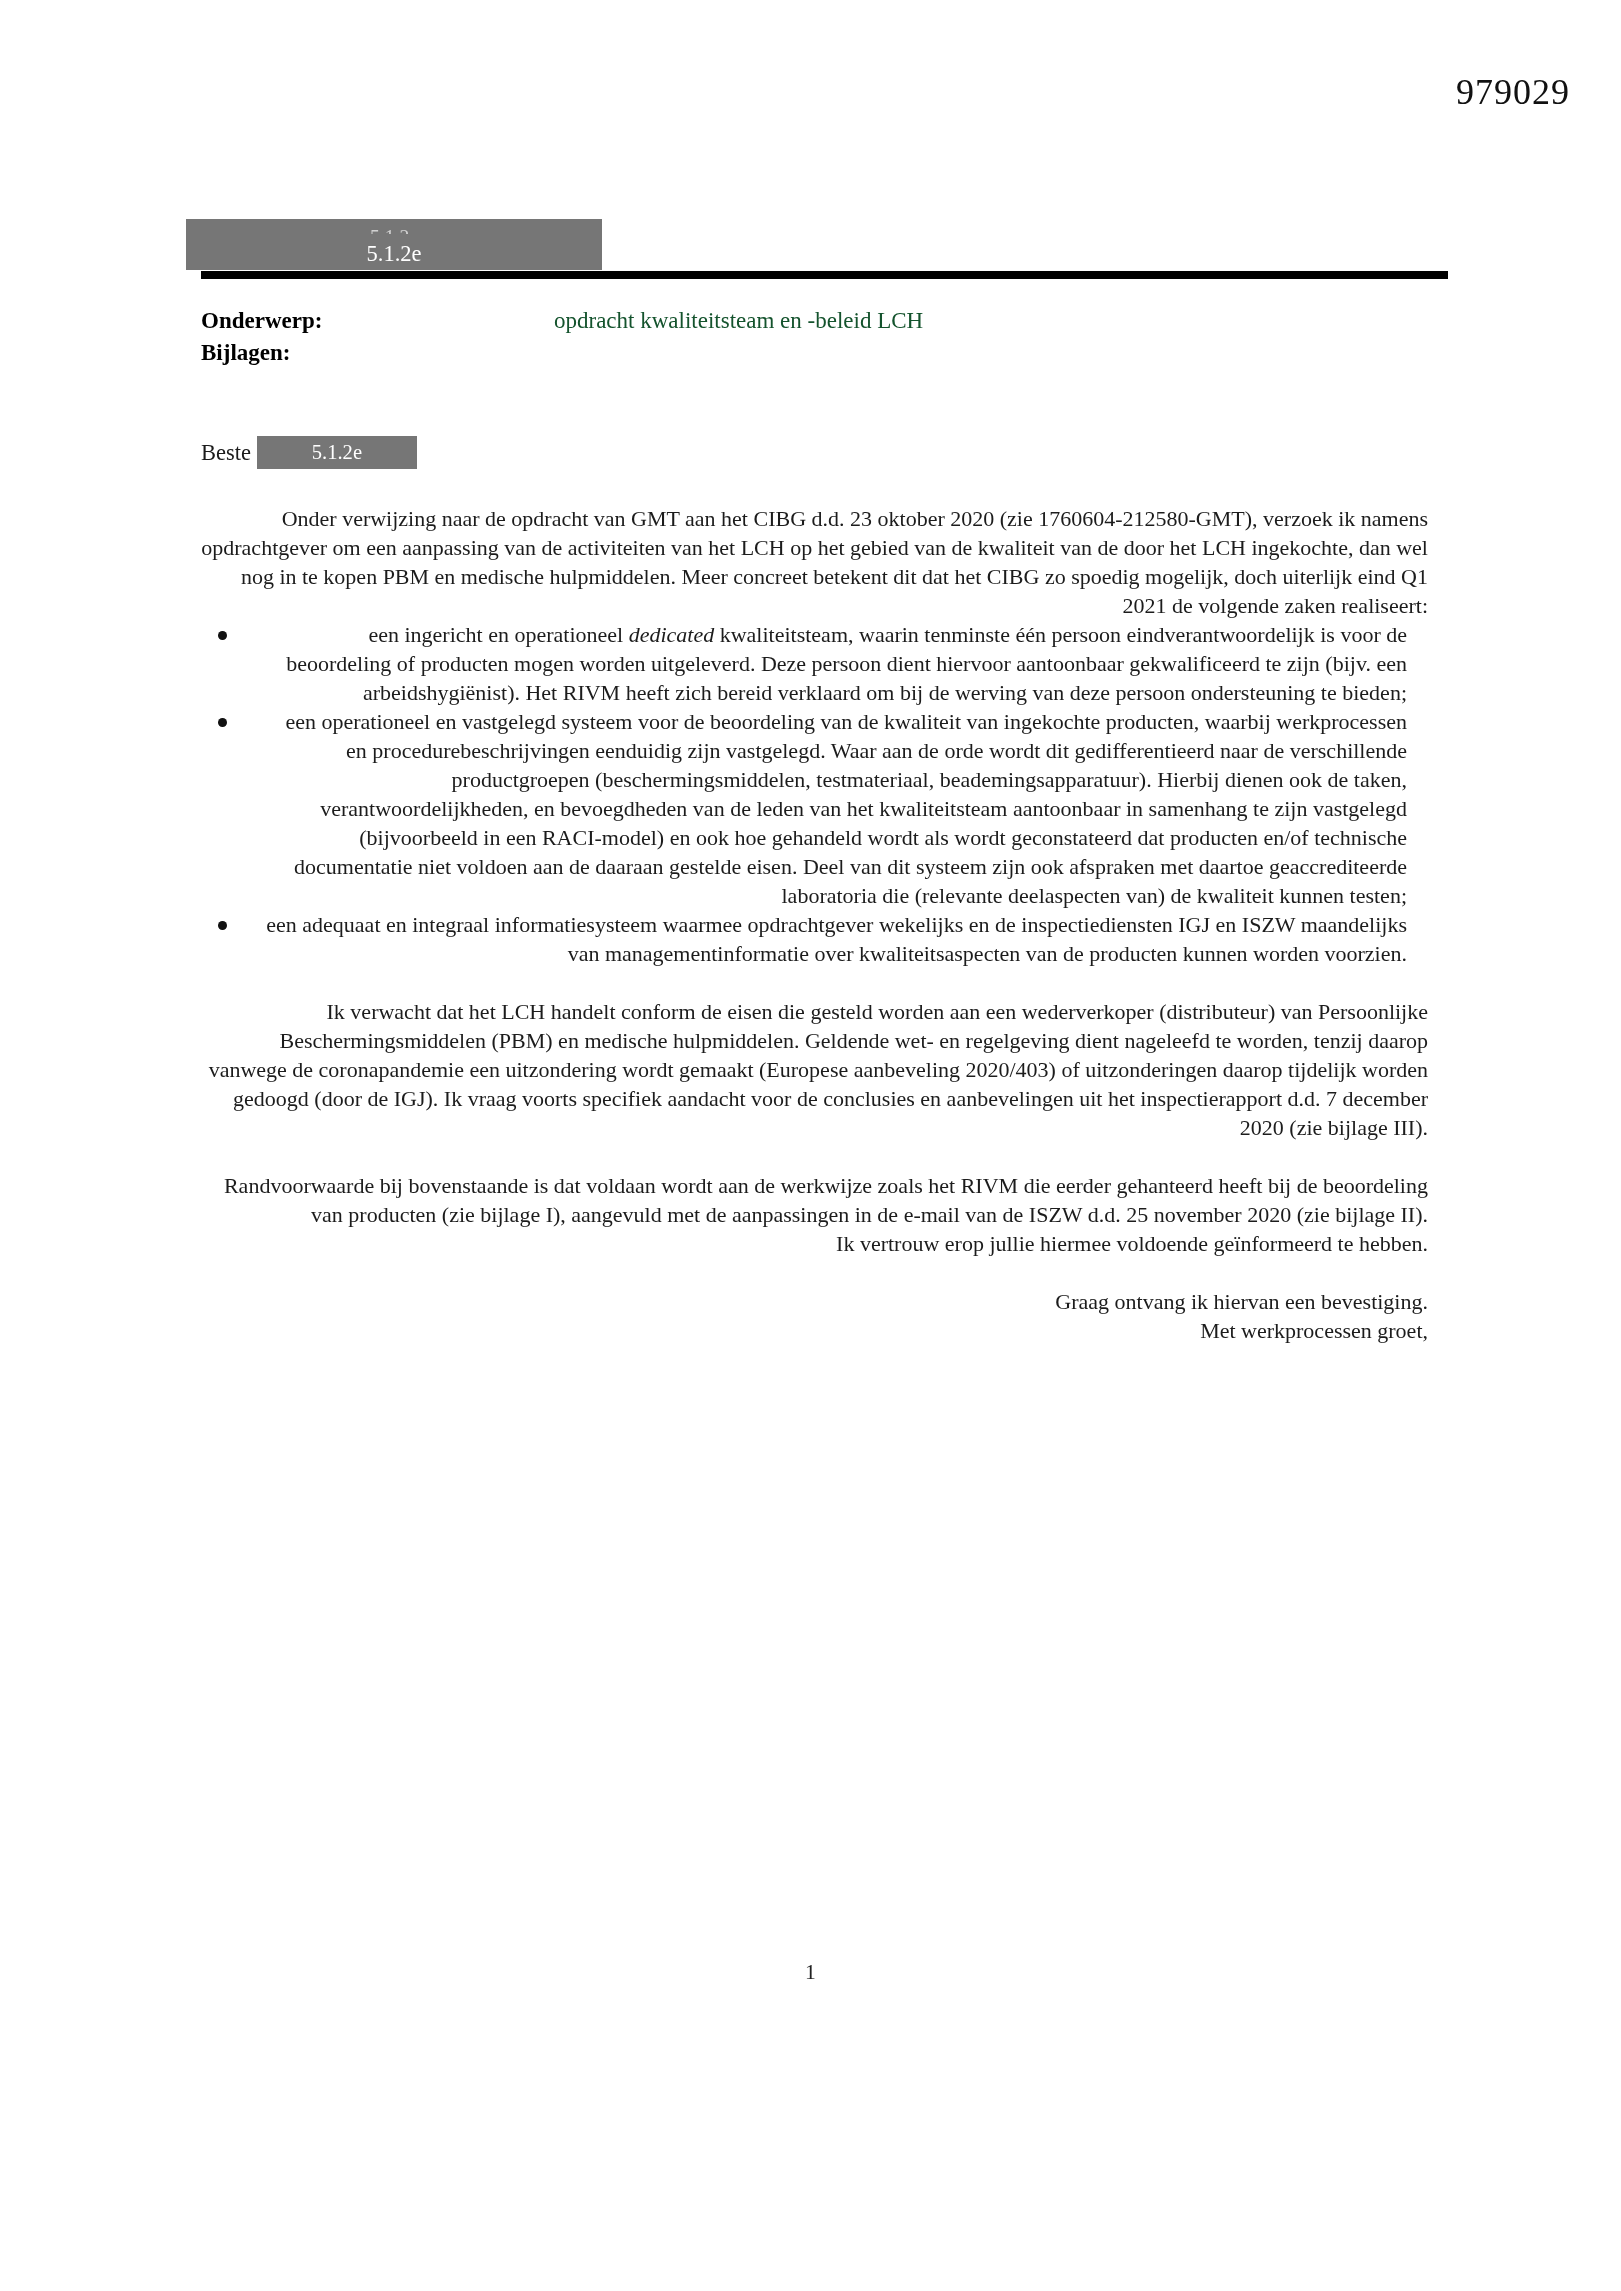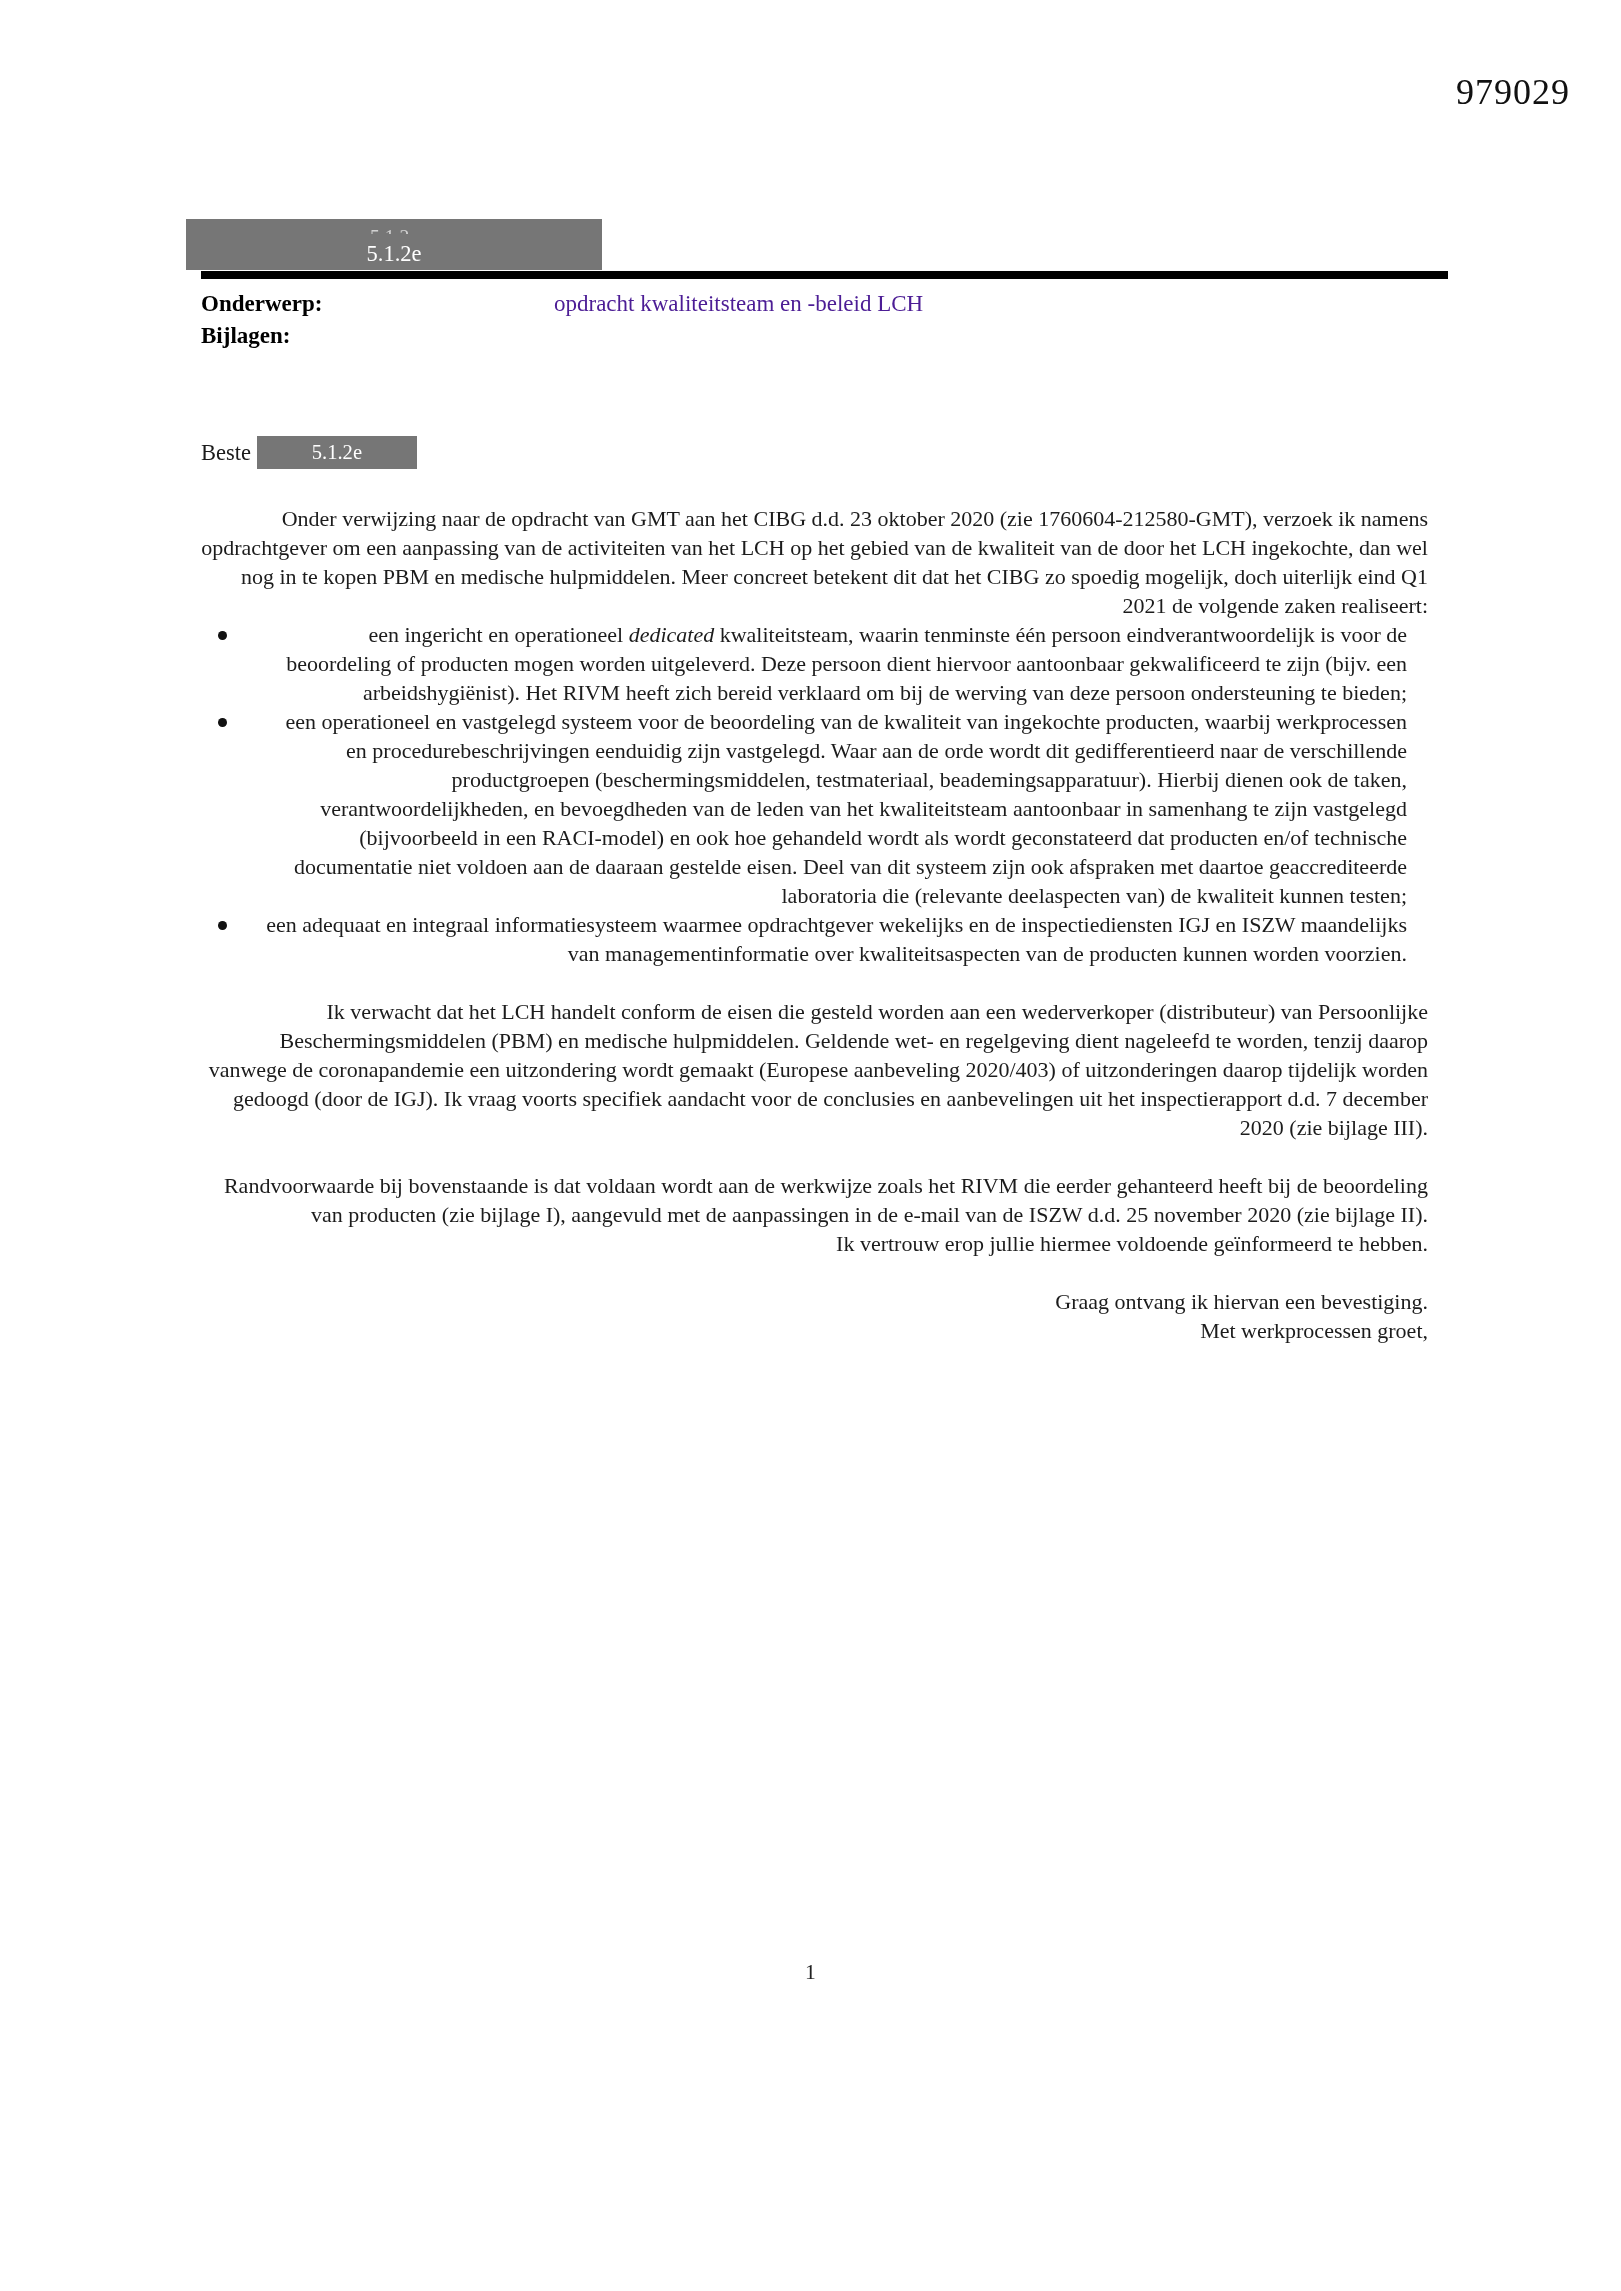--- a/index.html
+++ b/index.html
@@ -59,33 +59,33 @@
     position: absolute;
     left: 201px;
     top: 271px;
     width: 1247px;
     height: 7.8px;
     background: #000000;
   }
   .meta {
     position: absolute;
     left: 201px;
-    top: 288px;
+    top: 305px;
     width: 1264px;
     display: grid;
     grid-template-columns: 353px 1fr;
     font-size: 23px;
     line-height: 32px;
   }
   .meta .label {
     font-weight: 700;
     color: #000;
   }
   .meta .value {
-    color: #4c1d95;
+    color: #14532d;
     max-width: 912px;
   }
   .salutation {
     position: absolute;
     left: 201px;
     top: 436px;
     display: flex;
     align-items: center;
     font-size: 22.5px;
     color: #1b1b1b;

